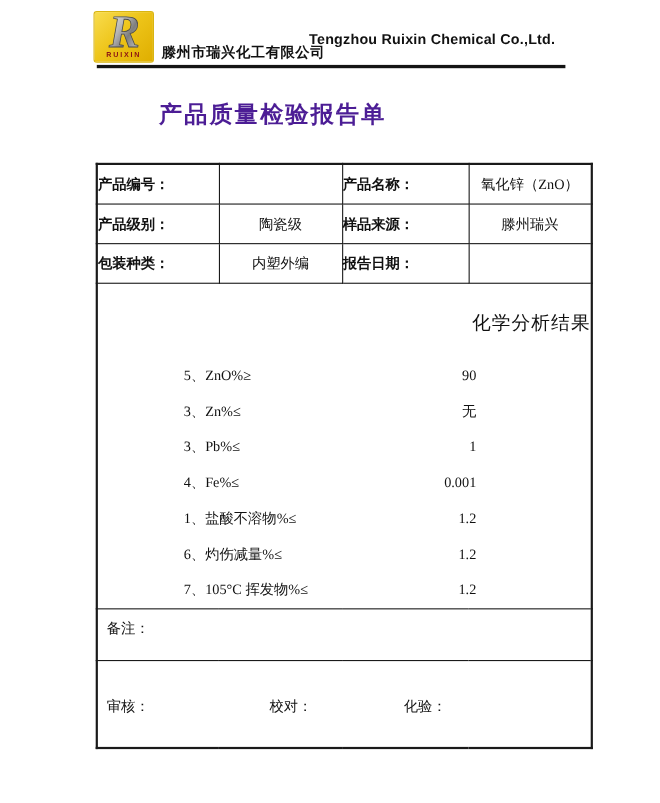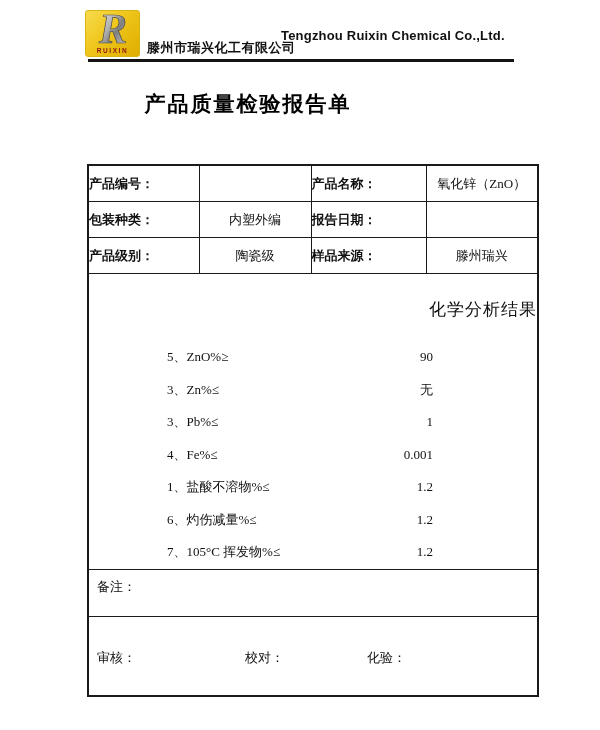--- a/index.html
+++ b/index.html
@@ -34,26 +34,26 @@
   }
   .header-rule {
     position:absolute; left:88px; top:59px; width:426px; height:3px;
     background:#141414;
   }
 
   
   .title {
     position:absolute; left:0; top:90px; width:496px; margin:0;
     text-align:center; font-family:"Liberation Sans", sans-serif;
-    font-weight:bold; font-size:21px; letter-spacing:2px; color:#000000;
+    font-weight:bold; font-size:21px; letter-spacing:2px; color:#4c1d95;
   }
 
   
   table.info-table {
-    position:absolute; left:87px; top:164px; width:450px;
+    position:absolute; left:87px; top:148px; width:450px;
     border-collapse:collapse; table-layout:fixed;
     border:2px solid #1a1a1a;
   }
   table.info-table td { border:1.5px solid #1a1a1a; padding:0; }
   tr.r35 td { height:35px; }
   td.lbl {
     font-family:"Liberation Sans", sans-serif; font-weight:bold;
     font-size:13px; padding-left:8px; white-space:nowrap;
   }
   td.val { text-align:center; font-size:13px; white-space:nowrap; }
@@ -108,30 +108,30 @@
         <col style="width:112px">
     </colgroup>
     <tbody>
       <tr class="r35">
         <td class="lbl">产品编号：</td>
         <td class="val"></td>
         <td class="lbl">产品名称：</td>
         <td class="val">氧化锌（ZnO）</td>
       </tr>
       <tr class="r35">
+        <td class="lbl">产品级别：</td>
+        <td class="val">陶瓷级</td>
+        <td class="lbl">样品来源：</td>
+        <td class="val">滕州瑞兴</td>
+      </tr>
+      <tr class="r35">
         <td class="lbl">包装种类：</td>
         <td class="val">内塑外编</td>
         <td class="lbl">报告日期：</td>
         <td class="val"></td>
-      </tr>
-      <tr class="r35">
-        <td class="lbl">产品级别：</td>
-        <td class="val">陶瓷级</td>
-        <td class="lbl">样品来源：</td>
-        <td class="val">滕州瑞兴</td>
       </tr>
 
       <tr>
         <td class="analysis-cell" colspan="4">
           <div class="analysis-title">化学分析结果</div>
           <div class="analysis-items">
             <div class="analysis-item">
               <span>5、ZnO%≥</span>
               <span>90</span>
             </div>

